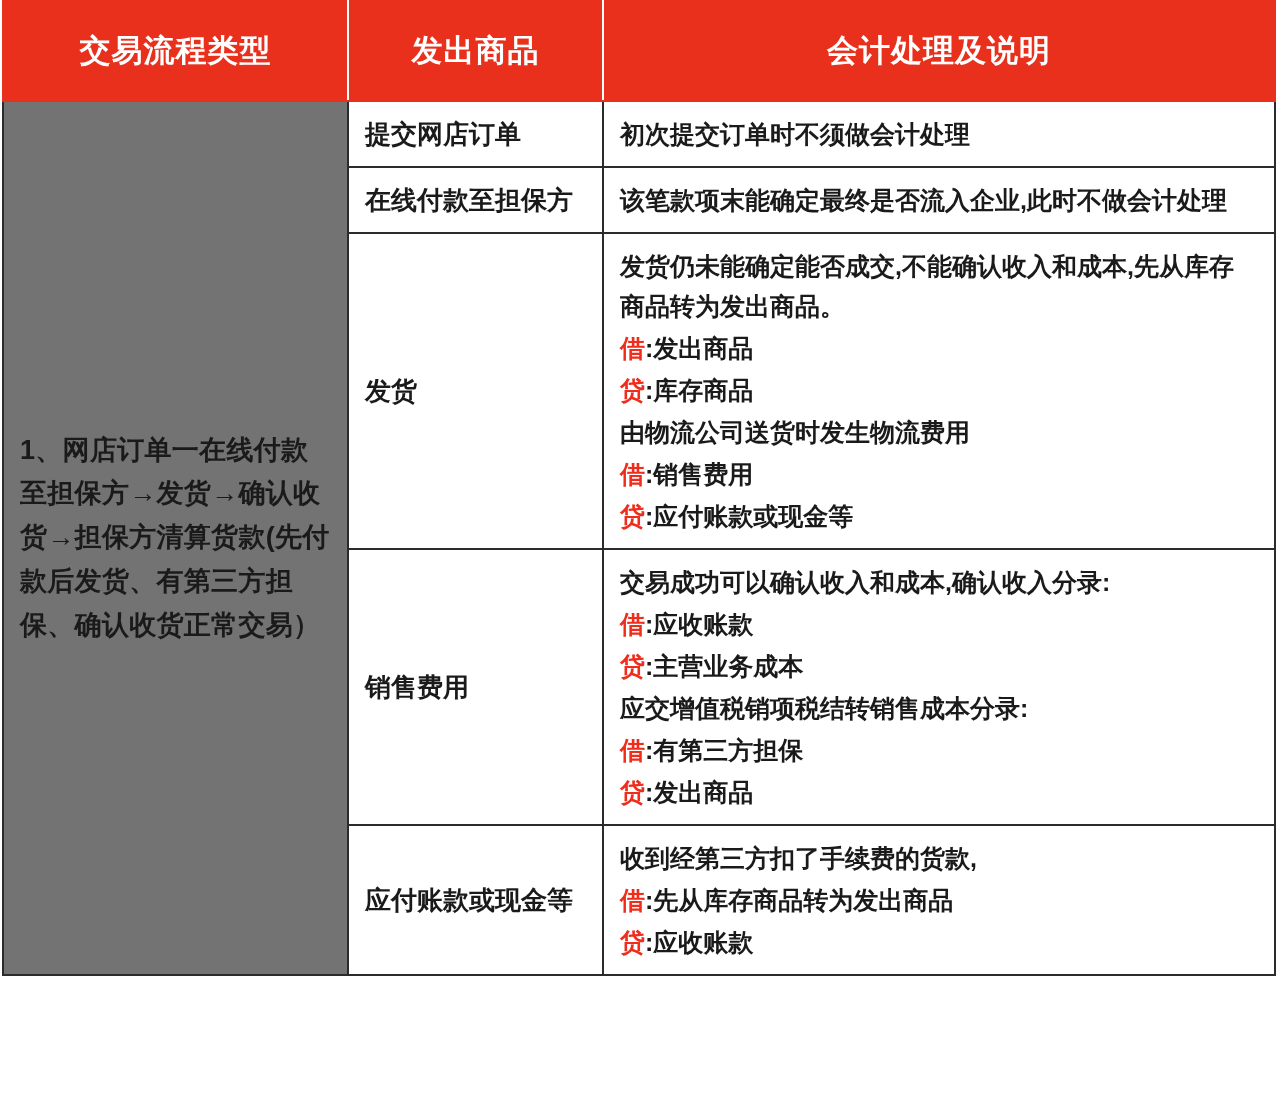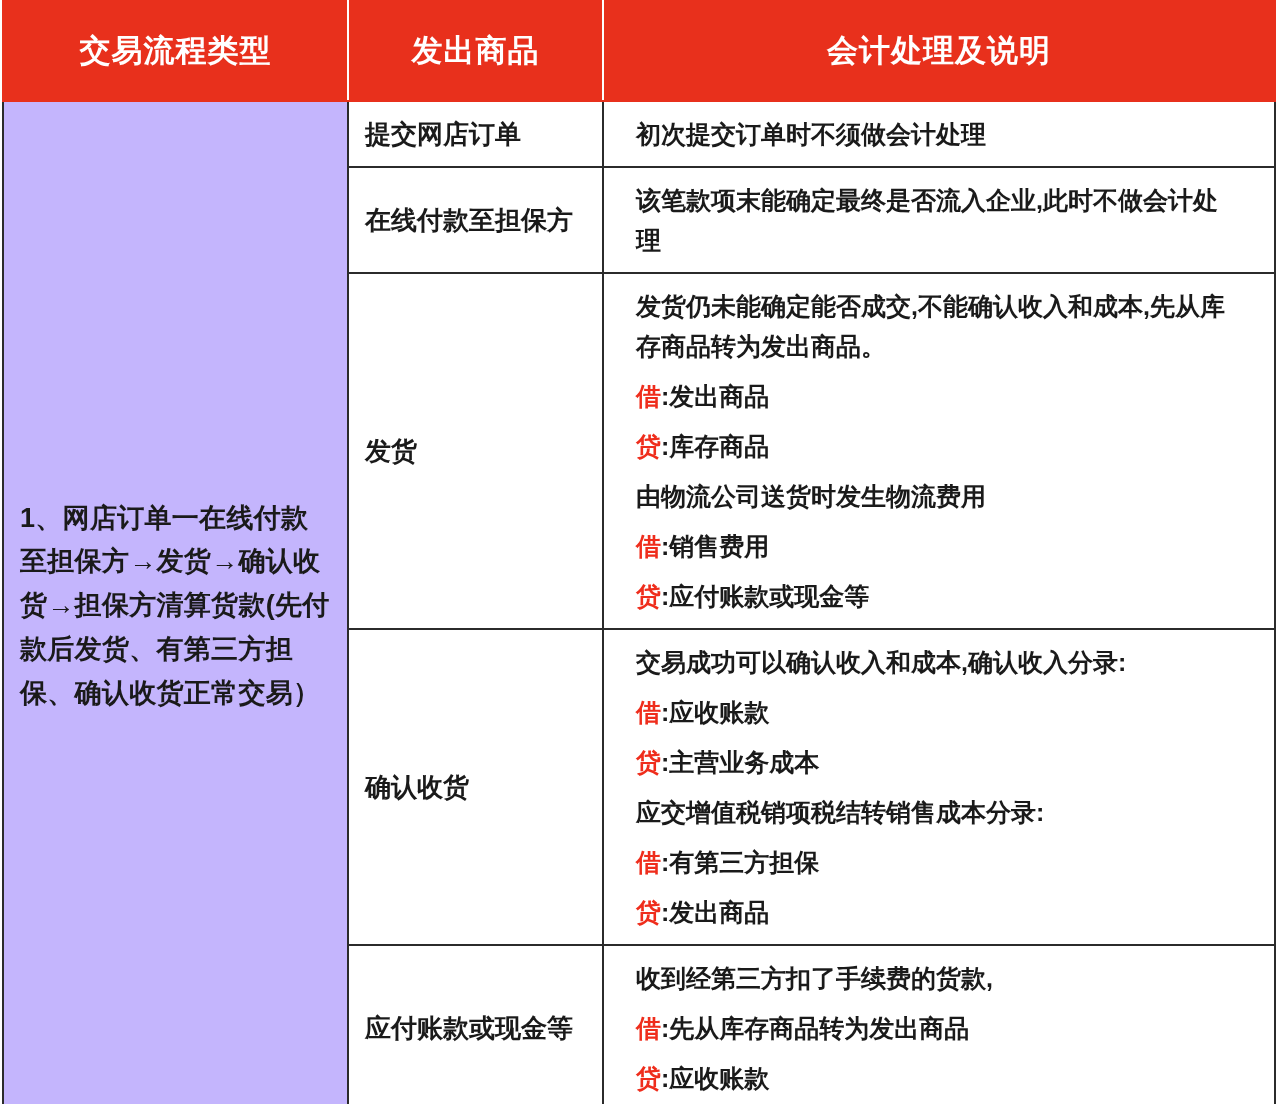--- a/index.html
+++ b/index.html
@@ -45,38 +45,38 @@
   td {
     border: 2px solid #2b2b2b;
     vertical-align: middle;
     font-size: 25px;
     line-height: 1.5;
     padding: 10px 14px;
     box-sizing: border-box;
     font-weight: bold;
   }
   td.flowcell {
-    background: #c4b5fd;
+    background: #737373;
     font-size: 27px;
     line-height: 1.62;
     padding: 14px 16px;
     letter-spacing: 0.3px;
   }
   td.stepcell {
     font-size: 26px;
     line-height: 1.5;
     padding: 12px 16px;
   }
   td.desccell {
     font-size: 25px;
     line-height: 1.6;
-    padding: 12px 32px;
+    padding: 12px 16px;
   }
   .line { display: block; white-space: normal; }
-  .line + .line { margin-top: 10px; }
+  .line + .line { margin-top: 2px; }
   .tag-debit, .tag-credit {
     color: #ef2d1c;
   }
 </style>
 </head>
 <body>
 
 <div class="table-wrap">
   <table class="acct">
     <colgroup>
@@ -110,21 +110,21 @@
           <td class="desccell">
             <span class="line">发货仍未能确定能否成交,不能确认收入和成本,先从库存商品转为发出商品。</span>
             <span class="line"><span class="tag-debit">借</span><span>:发出商品</span></span>
             <span class="line"><span class="tag-credit">贷</span><span>:库存商品</span></span>
             <span class="line">由物流公司送货时发生物流费用</span>
             <span class="line"><span class="tag-debit">借</span><span>:销售费用</span></span>
             <span class="line"><span class="tag-credit">贷</span><span>:应付账款或现金等</span></span>
           </td>
         </tr>
         <tr>
-          <td class="stepcell">确认收货</td>
+          <td class="stepcell">销售费用</td>
           <td class="desccell">
             <span class="line">交易成功可以确认收入和成本,确认收入分录:</span>
             <span class="line"><span class="tag-debit">借</span><span>:应收账款</span></span>
             <span class="line"><span class="tag-credit">贷</span><span>:主营业务成本</span></span>
             <span class="line">应交增值税销项税结转销售成本分录:</span>
             <span class="line"><span class="tag-debit">借</span><span>:有第三方担保</span></span>
             <span class="line"><span class="tag-credit">贷</span><span>:发出商品</span></span>
           </td>
         </tr>
         <tr>

